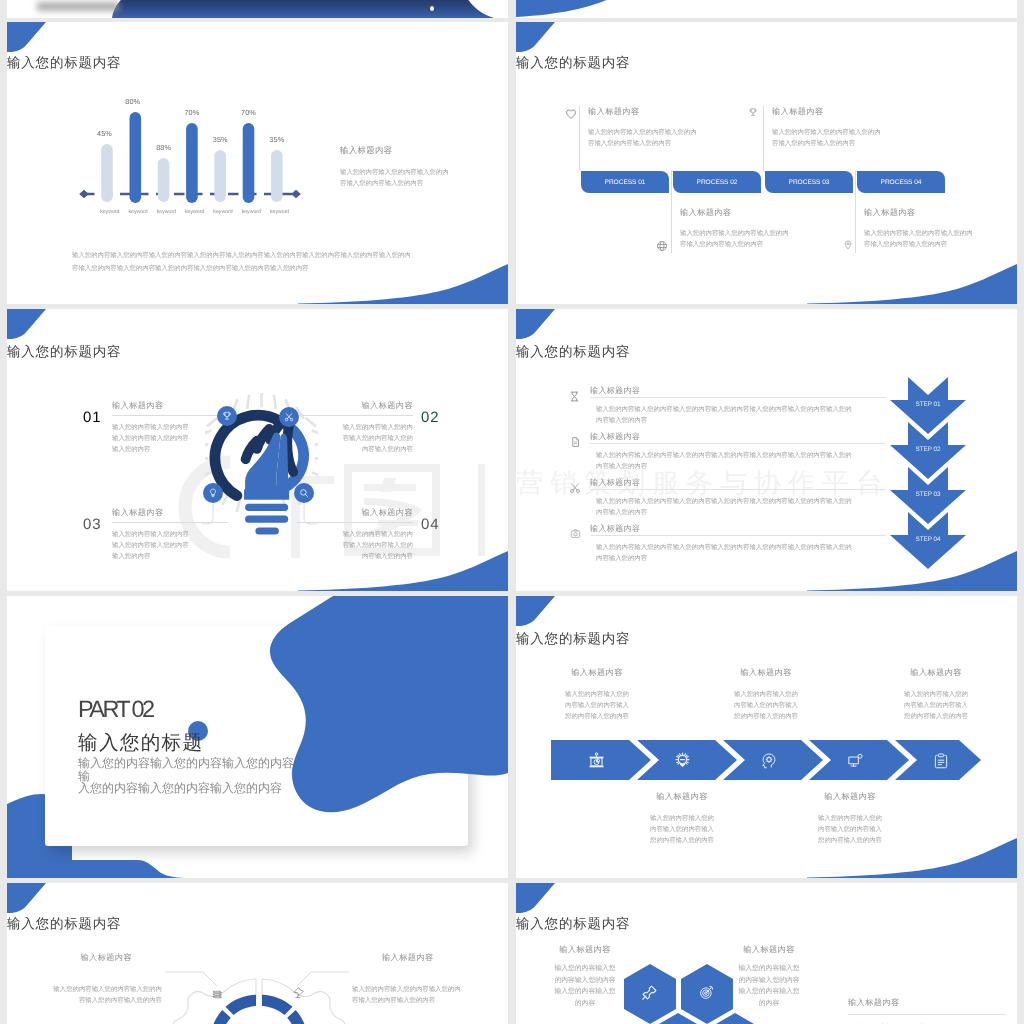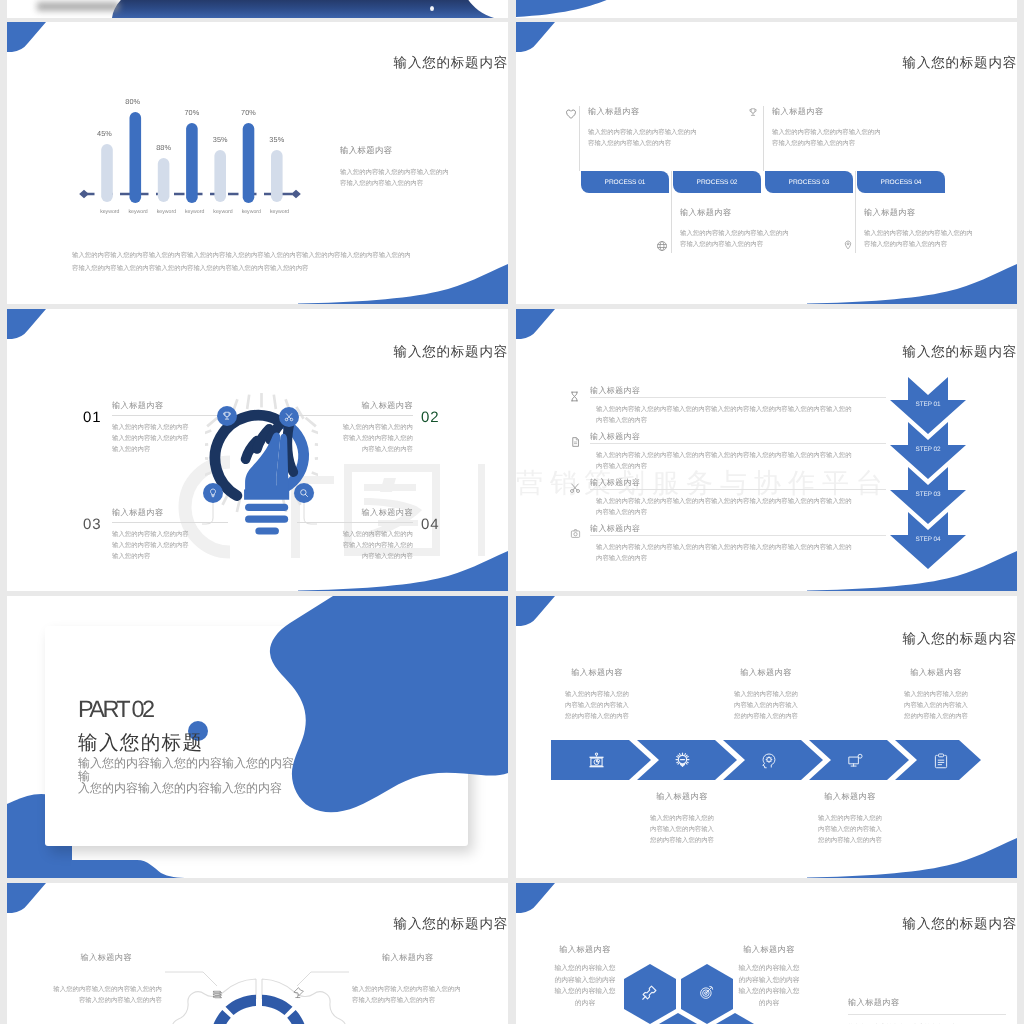--- a/index.html
+++ b/index.html
@@ -10,21 +10,21 @@
   .slide-bg{position:absolute;background:#fff;z-index:0;}
   .sl-l{left:7px;width:501px;}
   .sl-r{left:516px;width:501px;}
   .r0{top:-264px;height:282px;}
   .r1{top:22px;height:282px;}
   .r2{top:309px;height:282px;}
   .r3{top:596px;height:282px;}
   .r4{top:883px;height:282px;}
   .corner-tl{position:absolute;left:0;top:0;width:40px;height:33px;}
   .corner-br{position:absolute;right:0;bottom:0;width:210px;height:40px;}
-  .ptitle{position:absolute;left:0;right:0;text-align:right;color:#404040;
+  .ptitle{position:absolute;left:0;right:0;text-align:left;color:#404040;
           font-size:13.5px;letter-spacing:.8px;font-weight:400;}
   .sh{color:#8e8e8e;font-size:8.2px;letter-spacing:.4px;}
   .bt{color:#a0a0a0;font-size:6.4px;line-height:10.9px;letter-spacing:0px;}
   .wm{position:absolute;left:0;top:0;width:1024px;height:868px;pointer-events:none;z-index:1;}
   .wmt{position:absolute;color:#f1f1f1;font-size:27px;letter-spacing:7px;font-weight:400;white-space:nowrap;}
 </style>
 </head>
 <body>
 
 <div id="grid">

